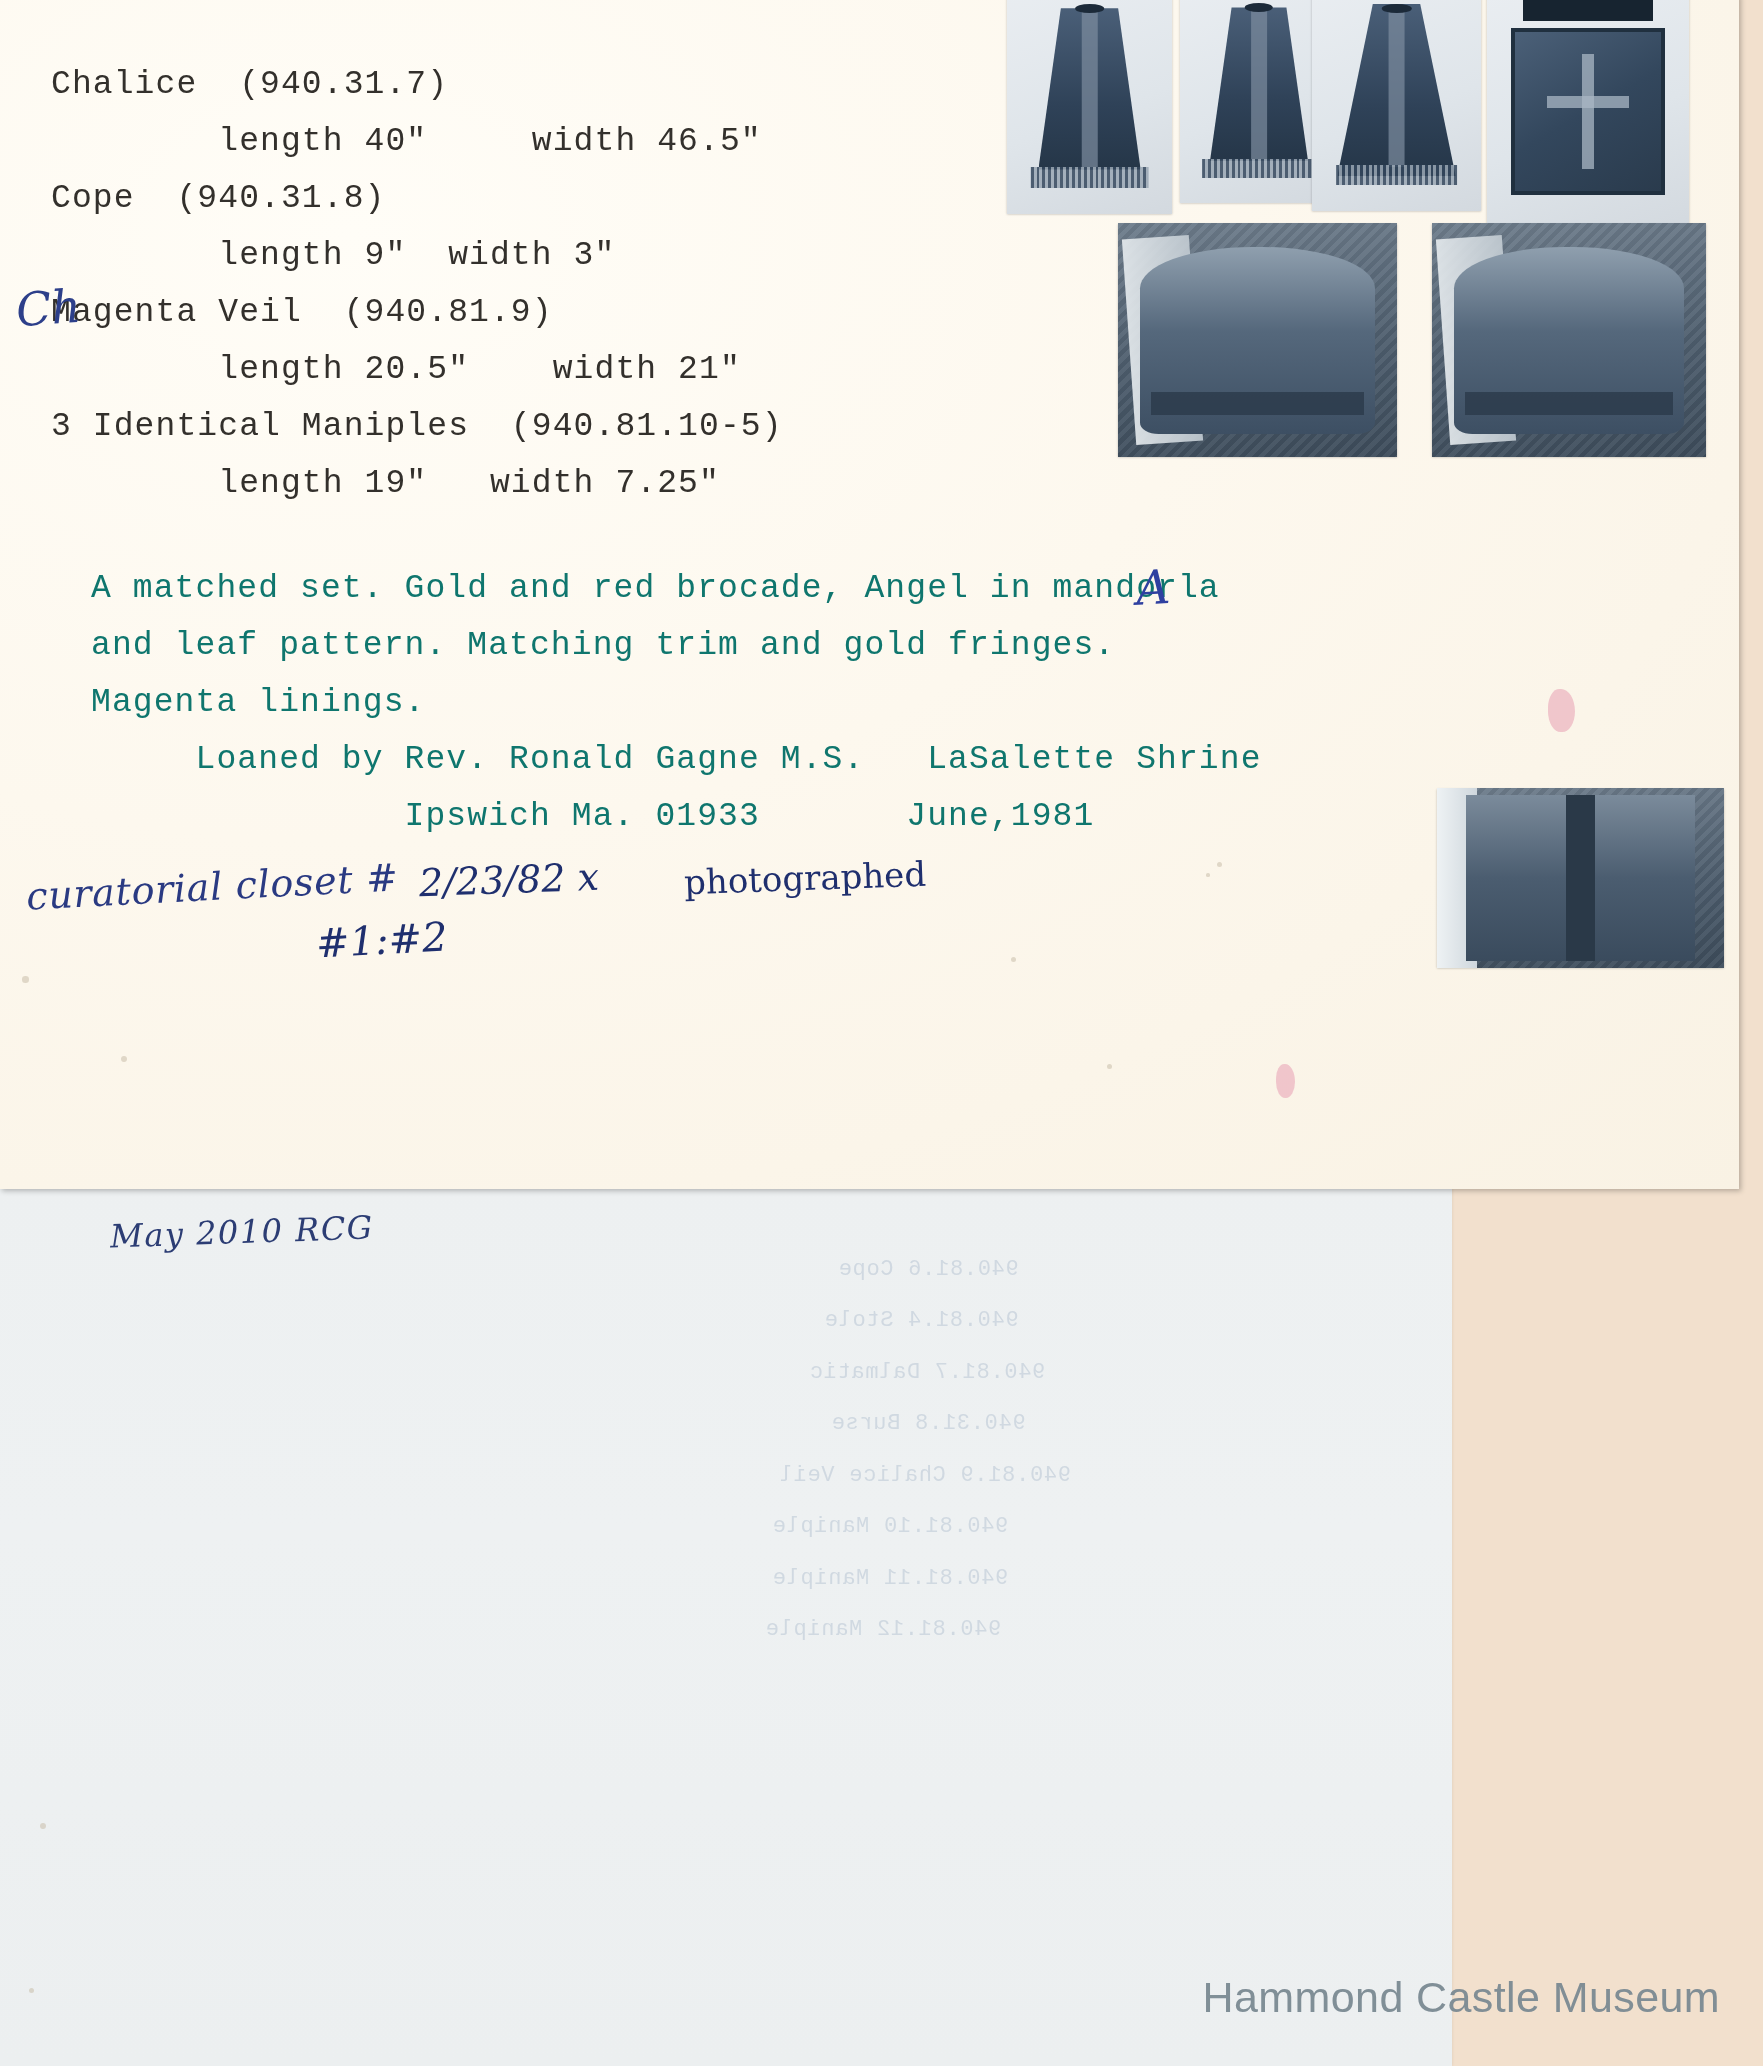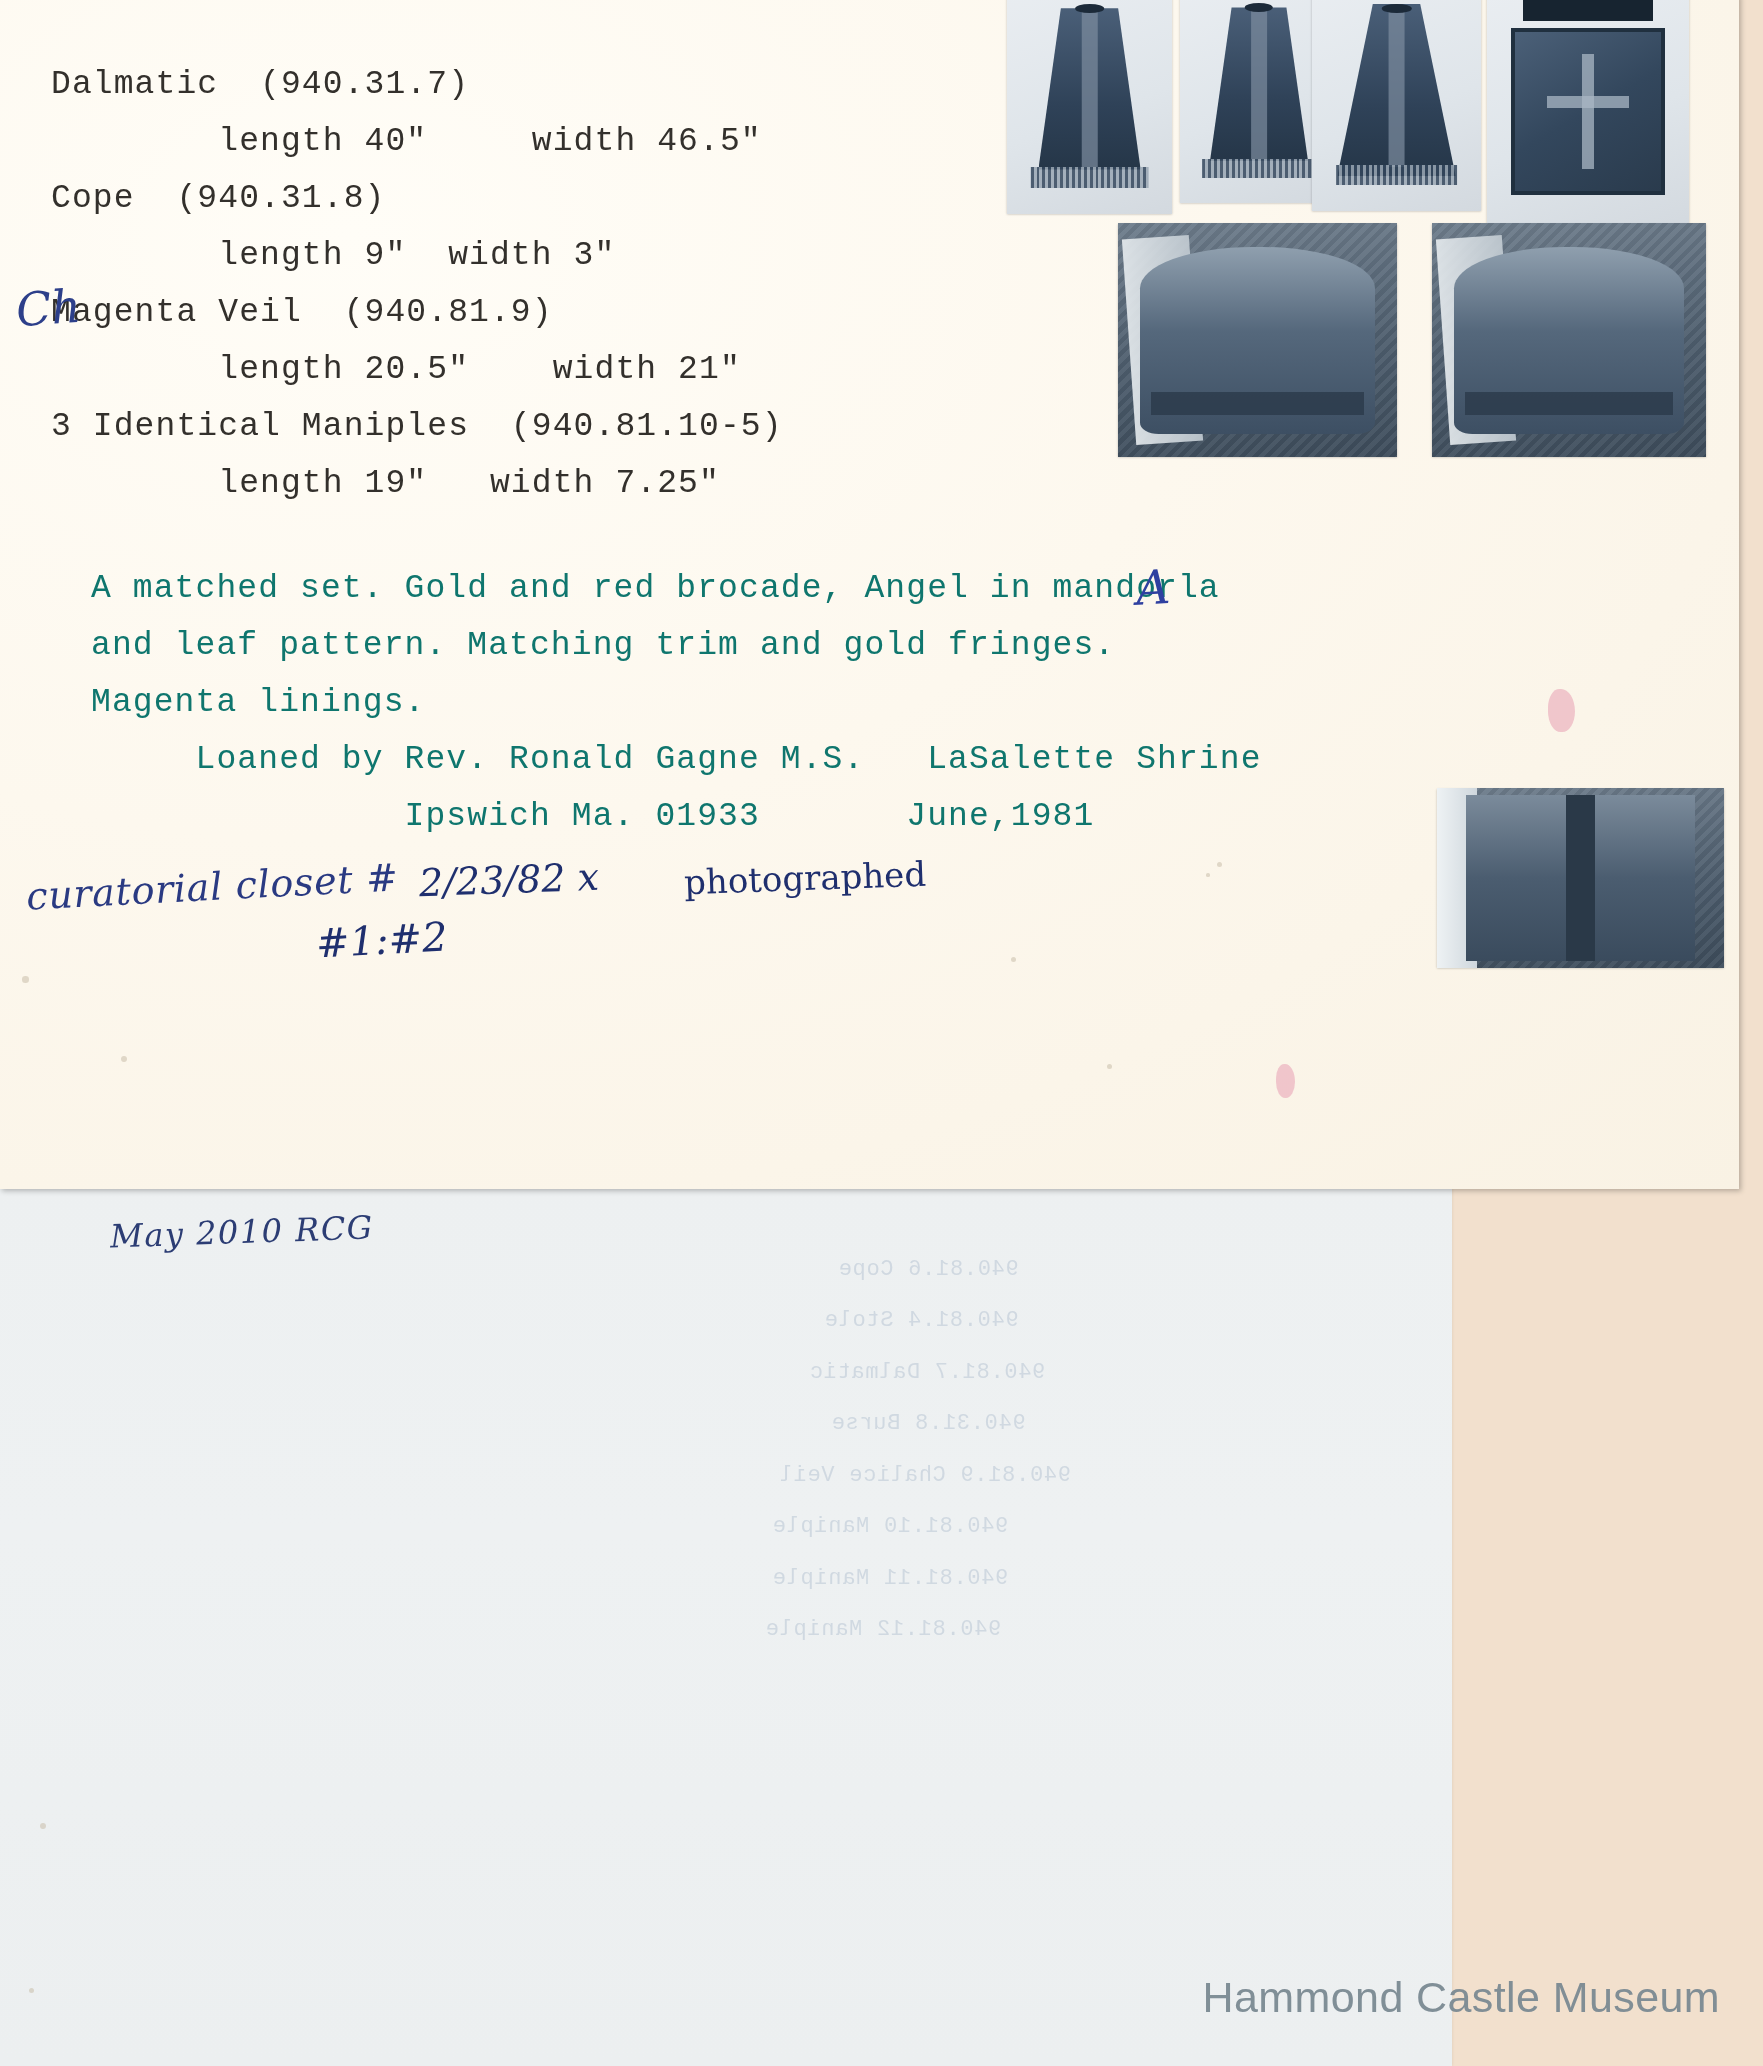--- a/index.html
+++ b/index.html
@@ -328,21 +328,21 @@
   <div class="speck" style="left:22px;  top:982px; width:6.6px;  height:6.6px;"></div>
   <div class="speck" style="left:121px; top:1062px; width:5.9px;  height:5.9px;"></div>
   <div class="speck" style="left:1011px; top:963px; width:5.1px; height:5.1px;"></div>
   <div class="speck" style="left:1107px; top:1070px; width:5.1px; height:5.1px;"></div>
   <div class="speck" style="left:1217px; top:868px; width:5.1px; height:5.1px;"></div>
   <div class="speck" style="left:1206px; top:879px; width:3.7px; height:3.7px;"></div>
 
   <div class="pink-smudge" style="left:1548px; top:695px;  width:26.5px; height:43px;"></div>
   <div class="pink-smudge" style="left:1276px; top:1070px; width:19px; height:34px;"></div>
 
-  <div id="typed"><span>Dalmatic  (940.31.7)</span>
+  <div id="typed"><span>Chalice  (940.31.7)</span>
 <span>        length 40"     width 46.5"</span>
 <span>Cope  (940.31.8)</span>
 <span>        length 9"  width 3"</span>
 <span>Magenta Veil  (940.81.9)</span>
 <span>        length 20.5"    width 21"</span>
 <span>3 Identical Maniples  (940.81.10-5)</span>
 <span>        length 19"   width 7.25"</span></div>
 
   <div id="typed2"><span>A matched set. Gold and red brocade, Angel in mandorla</span>
 <span>and leaf pattern. Matching trim and gold fringes.</span>

